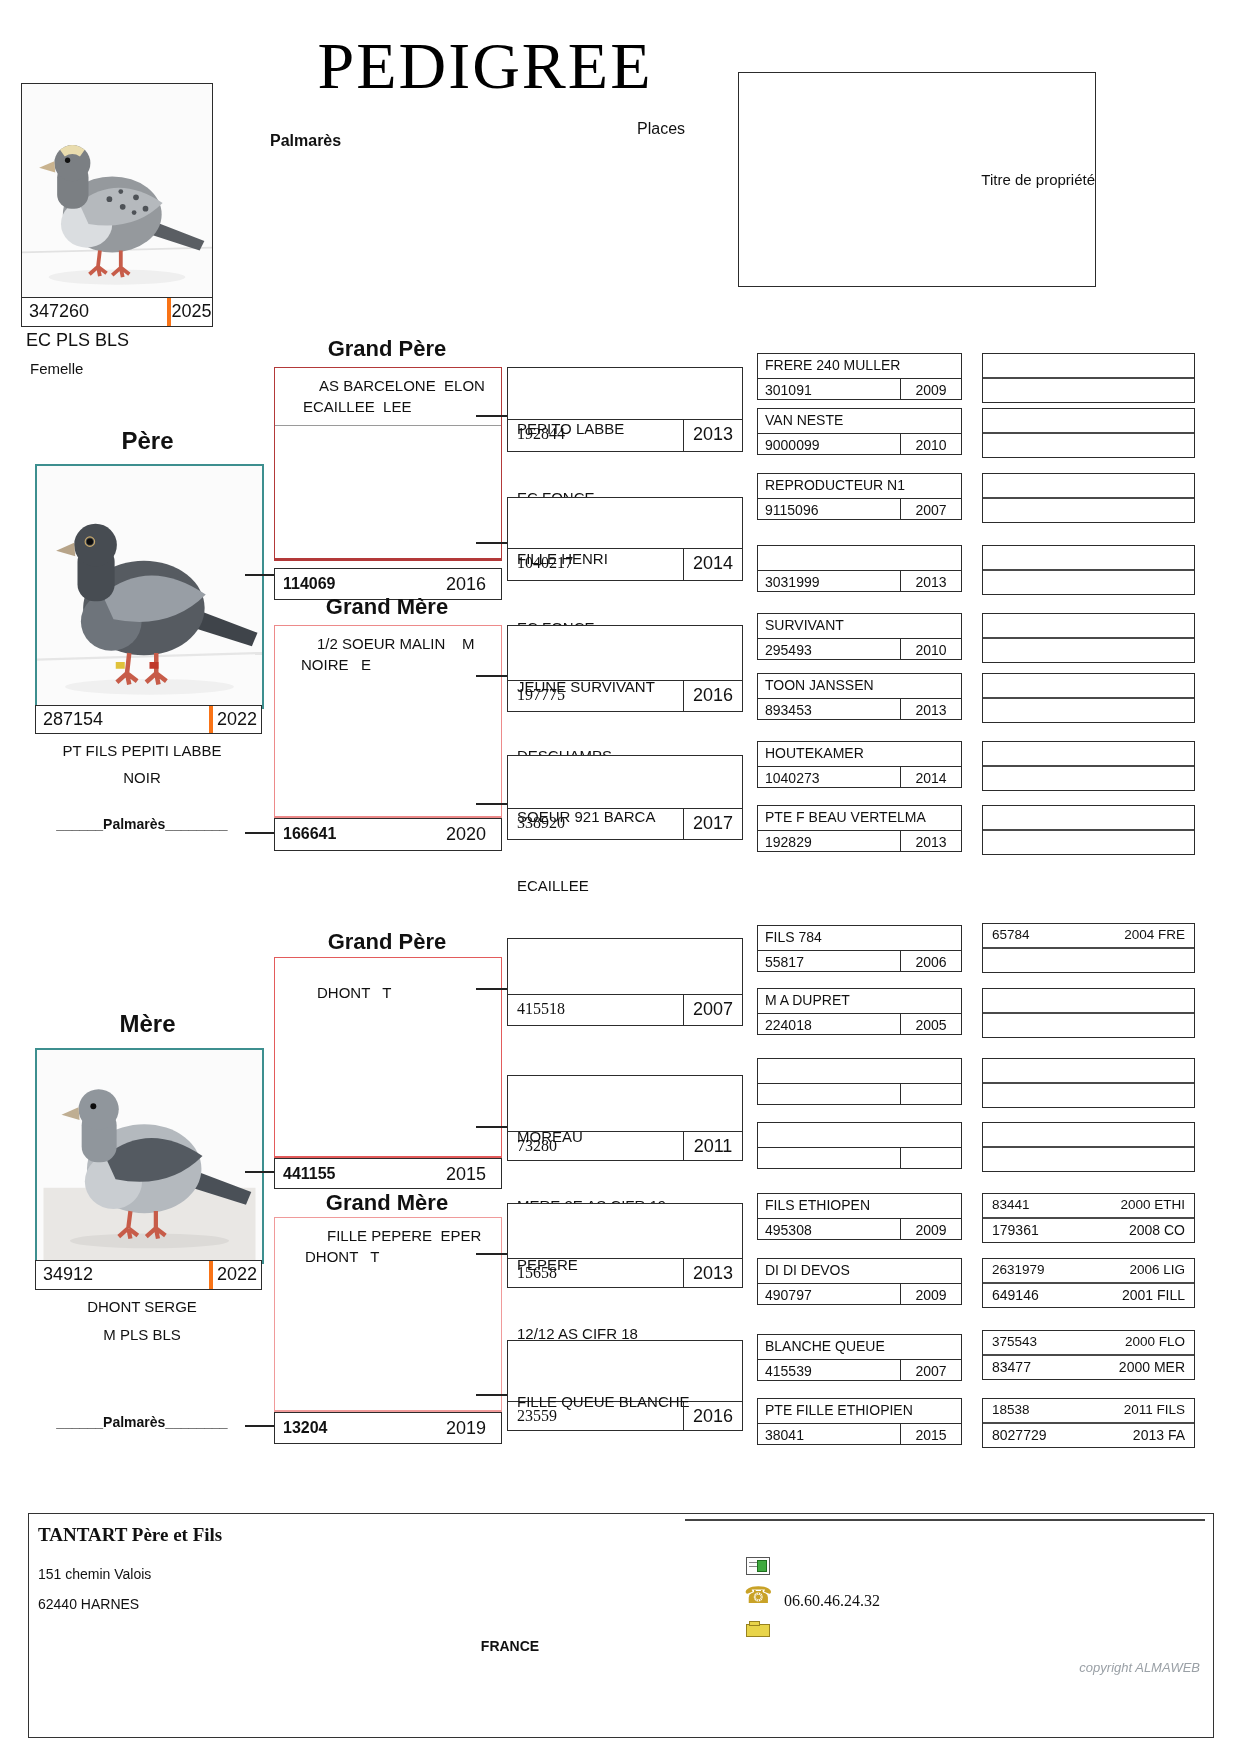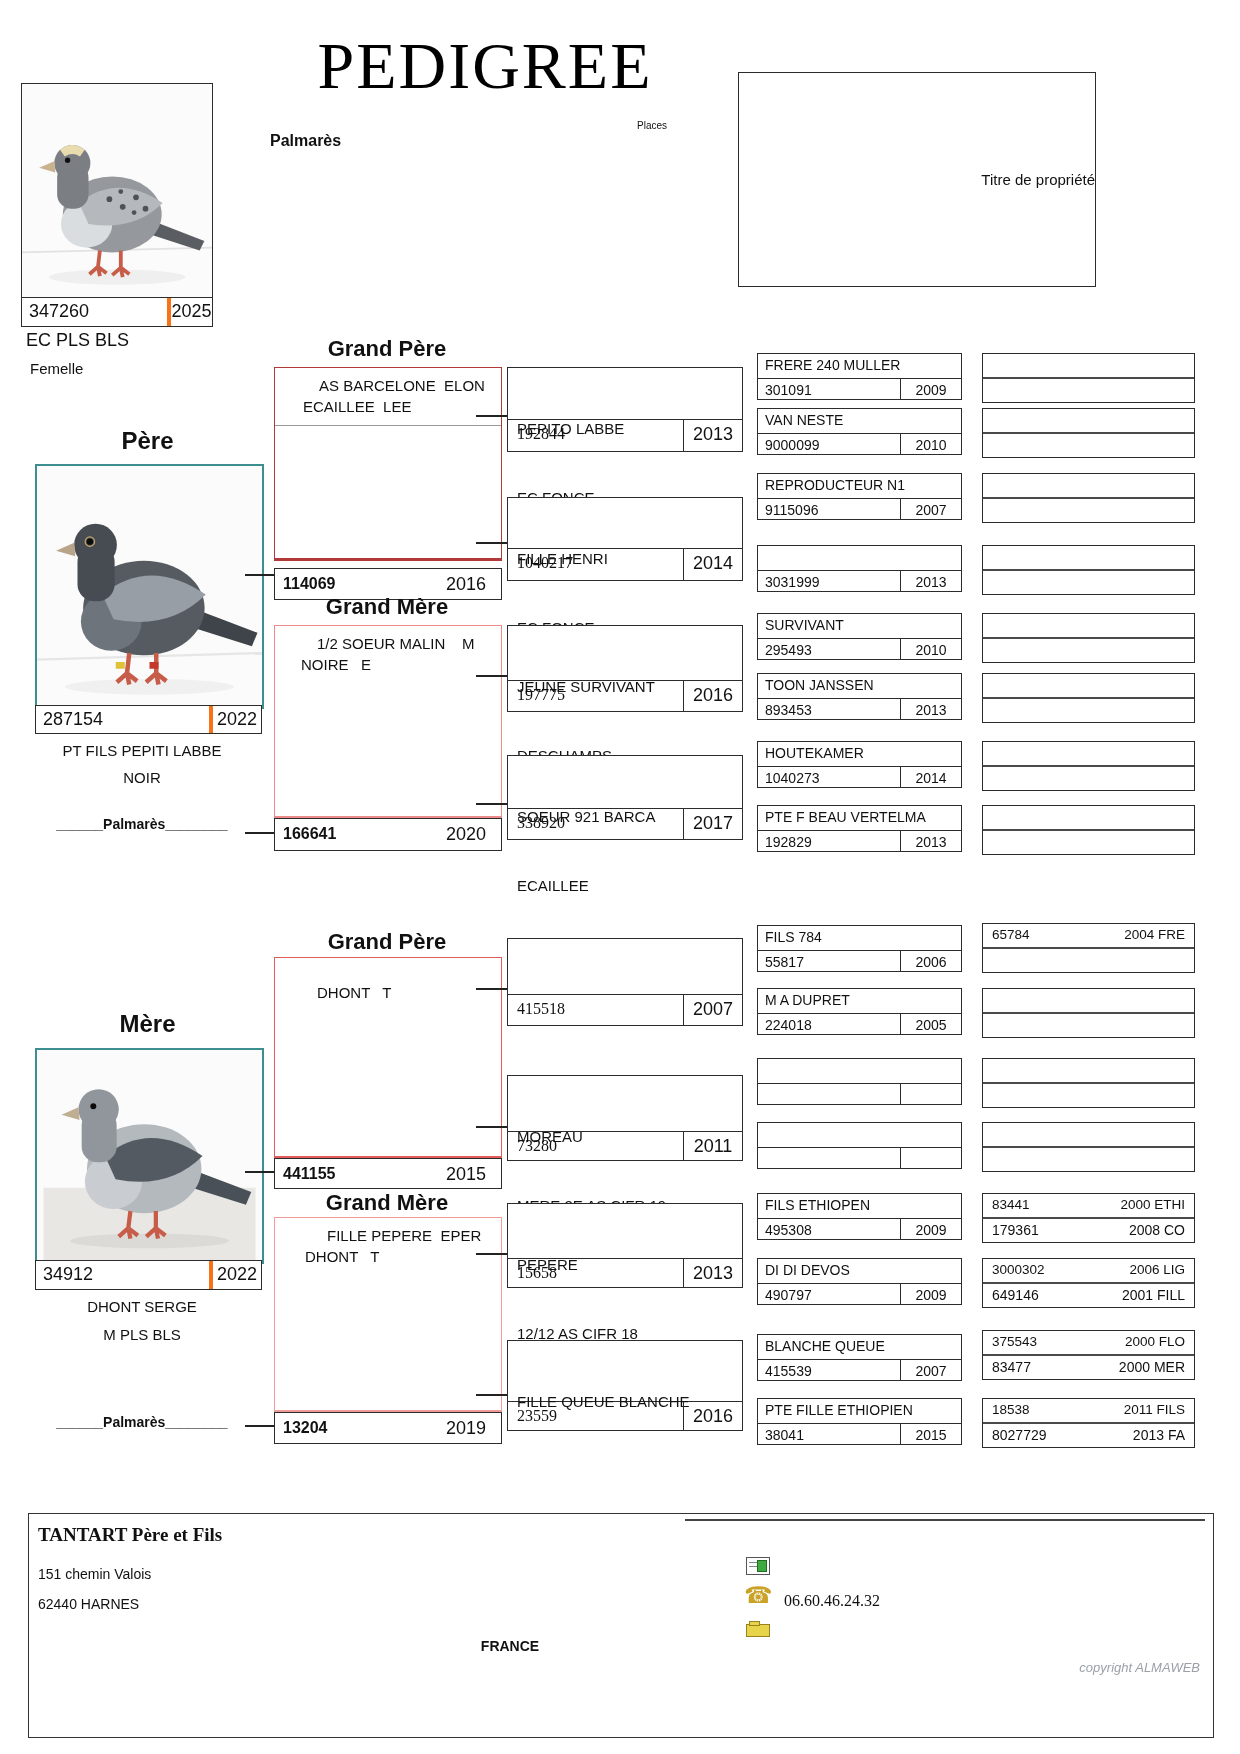--- a/index.html
+++ b/index.html
@@ -1,21 +1,21 @@
 <!DOCTYPE html>
 <html><head>
 <meta charset="utf-8">
 <style>
   html,body{margin:0;padding:0;background:#fff;}
   .page{position:relative;width:1240px;height:1754px;background:#ffffff;
         font-family:"Liberation Sans",sans-serif;color:#111;overflow:hidden;}
   .title{position:absolute;left:255px;top:28px;width:460px;text-align:center;
          font-family:"Liberation Serif",serif;font-size:66px;letter-spacing:2px;color:#000;}
   .palmheader{position:absolute;left:270px;top:132px;font-size:16px;font-weight:bold;}
-  .places{position:absolute;left:637px;top:120px;font-size:10px;}
+  .places{position:absolute;left:637px;top:120px;font-size:16px;}
   .titrebox{position:absolute;left:738px;top:72px;width:356px;height:213px;border:1px solid #2c2c2c;
             display:flex;align-items:center;justify-content:flex-end;font-size:15px;}
   
   .photo{position:absolute;background:#fbfbfb;overflow:hidden;}
   .photo svg{display:block;width:100%;height:100%;}
   .numrow{position:absolute;display:flex;border:1px solid #2c2c2c;background:#fff;}
   .numrow .r{flex:1;font-size:18px;padding:3px 0 0 7px;white-space:pre;}
   .numrow .y{border-left:4px solid #f97316;text-align:center;font-size:18px;padding-top:3px;}
   .lbl{position:absolute;font-size:17px;white-space:pre;}
   .h1{position:absolute;font-size:24px;font-weight:bold;text-align:center;}
@@ -528,21 +528,21 @@
         <span>83441</span>
         <span>2000 ETHI</span>
       </div>
     <div class="w2">
         <span>179361</span>
         <span>2008 CO</span>
       </div>
   </div>
   <div class="c4" style="left:982px;top:1258px;">
     <div class="w1">
-        <span>3000302</span>
+        <span>2631979</span>
         <span>2006 LIG</span>
       </div>
     <div class="w2">
         <span>649146</span>
         <span>2001 FILL</span>
       </div>
   </div>
   <div class="c4" style="left:982px;top:1330px;">
     <div class="w1">
         <span>375543</span>

